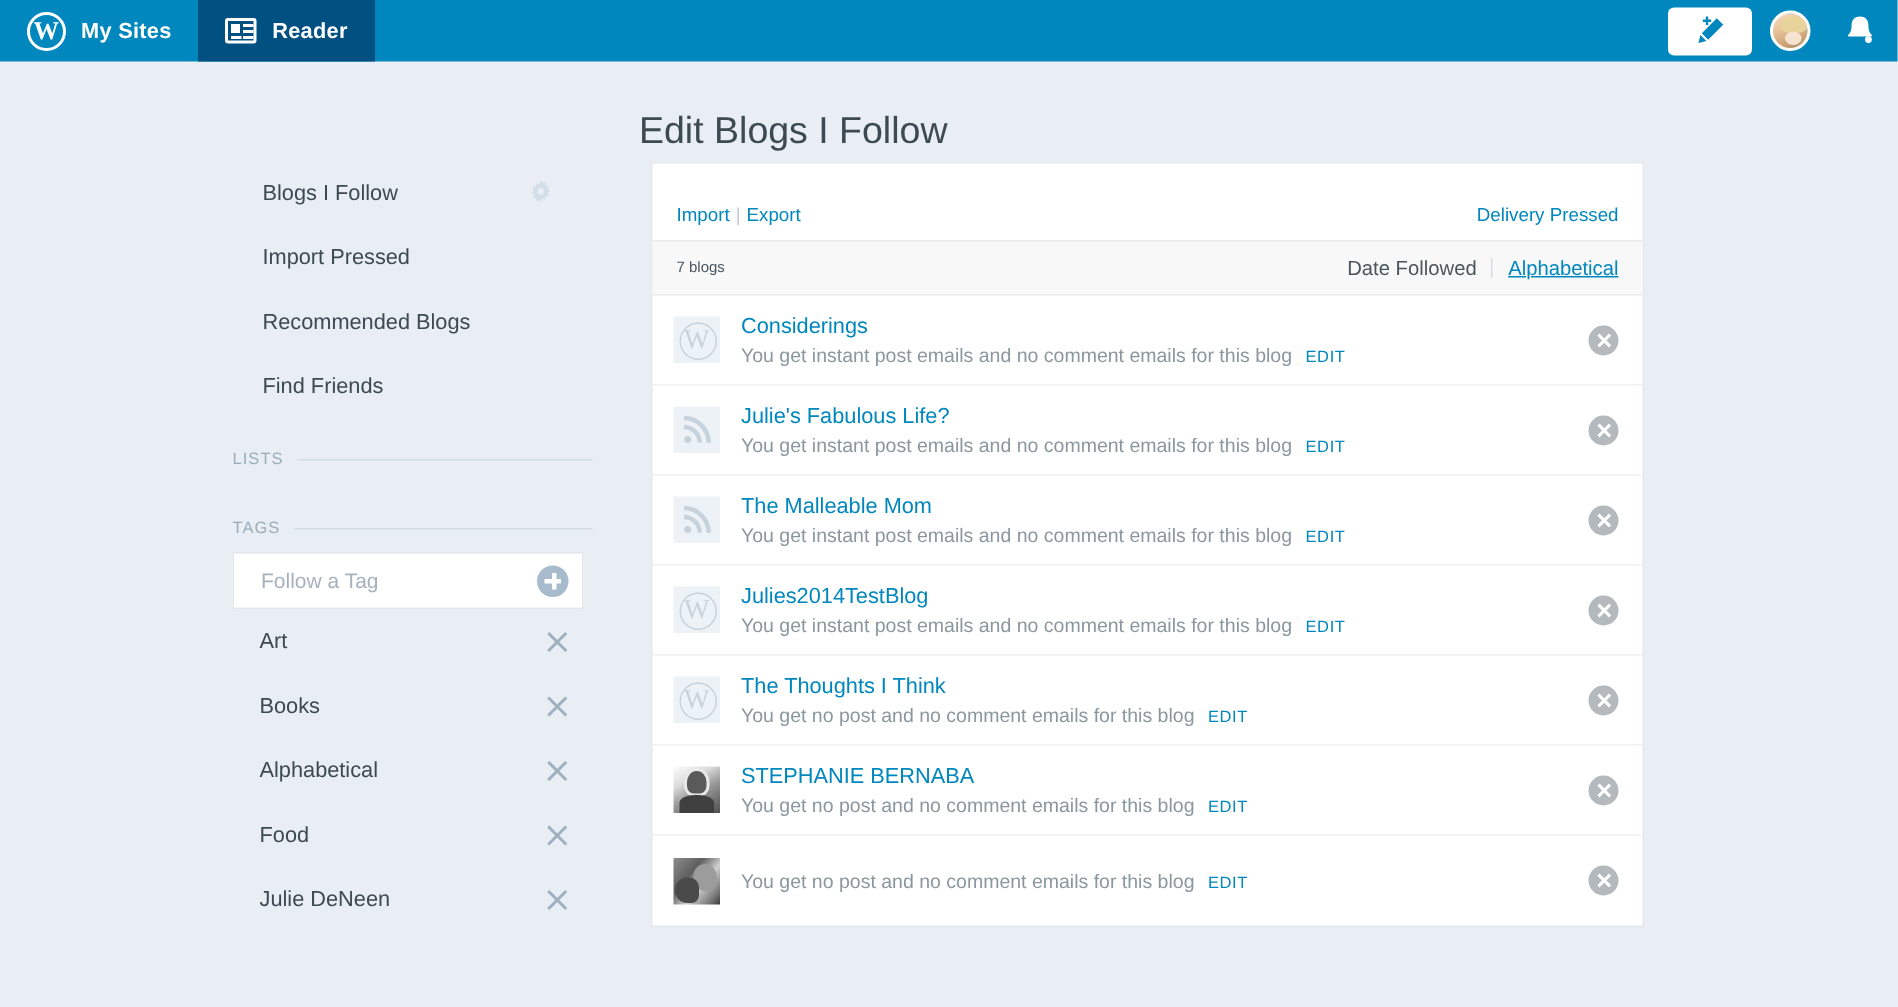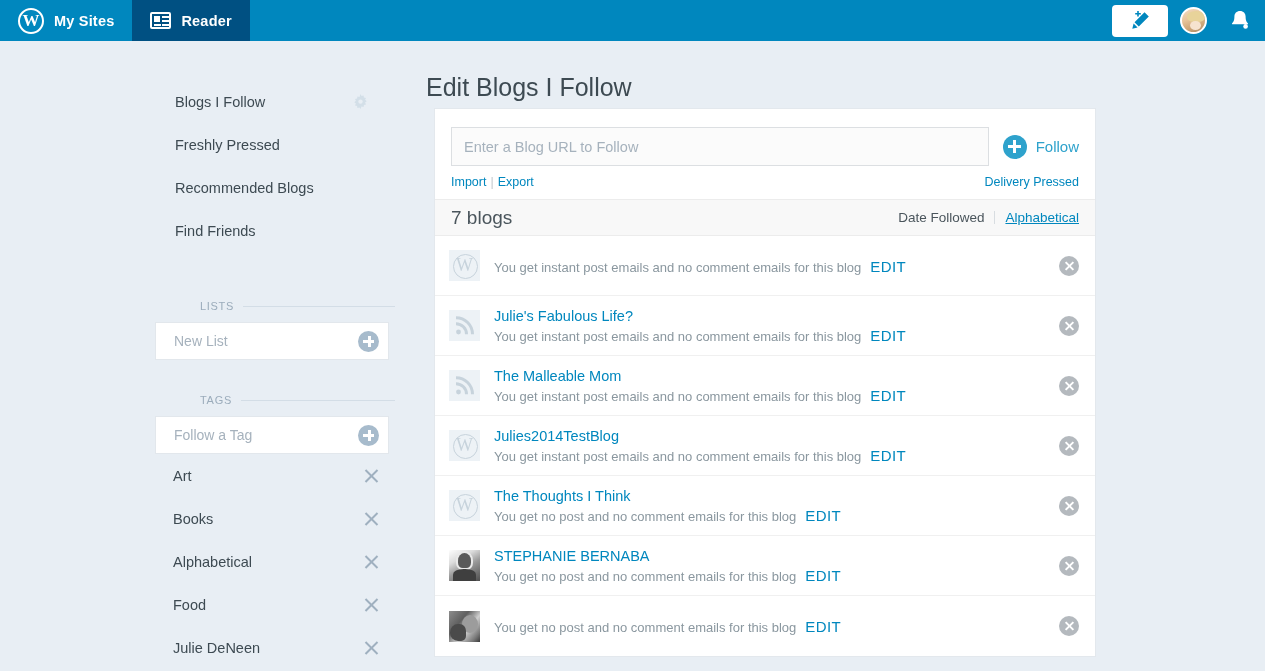--- a/index.html
+++ b/index.html
@@ -100,40 +100,39 @@
   .page { position: absolute; top: 41px; left: 0; width: 1265px; height: 630px; }
 
   
   .sidebar {
     position: absolute; left: 0; top: 0;
     width: 420px; height: 630px;
     padding-left: 155px; padding-top: 53px;
   }
   .nav-list { width: 240px; }
   .nav-row {
-    display: flex; align-items: flex-start; justify-content: space-between;
+    display: flex; align-items: flex-end; justify-content: space-between;
     height: 43px;
     cursor: pointer;
   }
   .nav-label {
     font-size: 14.5px;
     color: #3d4a52;
     padding-left: 20px;
   }
   .gear-icon { width: 17px; height: 17px; position: relative; margin-right: 26px; }
 
   .section-head {
     display: flex; align-items: center; gap: 9px;
     margin-top: 34px; margin-bottom: 10px;
     width: 240px;
   }
   .section-title {
     font-size: 11px; letter-spacing: .7px;
     color: #9bacbb;
-    margin-left: 45px;
   }
   .section-rule { flex: 1 1 auto; height: 1px; background: #d3dde6; }
 
   .field-box {
     width: 234px; height: 38px;
     background: #fff;
     border: 1px solid #e2e7ec;
     display: flex; align-items: center;
     justify-content: space-between;
     padding: 0 9px 0 18px;
@@ -208,21 +207,21 @@
   .links-left { display: flex; align-items: center; }
 
   .sortbar {
     height: 37px;
     background: #f8f8f8;
     border-top: 1px solid #ececec;
     border-bottom: 1px solid #ececec;
     display: flex; align-items: center; justify-content: space-between;
     padding: 0 16px;
   }
-  .blogcount { font-size: 19px; color: #4a555c; }
+  .blogcount { font-size: 10px; color: #4a555c; }
   .sortopts { display: flex; align-items: center; gap: 0; }
   .sort-opt { font-size: 13.5px; color: #4a555c; cursor: pointer; }
   .sort-opt.active { color: #0087be; text-decoration: underline; }
   .sort-div { width: 1px; height: 13px; background: #d8dde1; margin: 0 10px; }
 
   .blogrow {
     height: 60px;
     display: flex; align-items: center;
     padding: 0 16px 0 14px;
     border-bottom: 1px solid #f0f0f0;
@@ -268,21 +267,21 @@
     background:#4a4a4a; border-radius:50% 40% 30% 50%;
   }
 
   .blog-text { flex: 1 1 auto; min-width: 0; }
   .blog-name {
     font-size: 14.5px; color: #0087be; cursor: pointer;
     line-height: 1.35;
   }
   .blog-sub { display: flex; align-items: baseline; gap: 9px; margin-top: 1px; }
   .blog-desc { font-size: 13px; color: #8a979f; }
-  .blog-edit { font-size: 15px; color: #0087be; letter-spacing: .4px; cursor: pointer; }
+  .blog-edit { font-size: 11px; color: #0087be; letter-spacing: .4px; cursor: pointer; }
 
   .row-x {
     width: 20px; height: 20px; border-radius: 50%;
     background: #b4b9be; position: relative; flex: none; cursor: pointer;
   }
   .row-x::before, .row-x::after {
     content: ""; position: absolute; left: 4.5px; top: 9px;
     width: 11px; height: 2px; background: #fff;
   }
   .row-x::before { transform: rotate(45deg); }
@@ -329,37 +328,33 @@
       <div class="nav-row">
         <span class="nav-label">Blogs I Follow</span>
         <span class="gear-icon">
           <svg width="17" height="17" viewBox="0 0 17 17" aria-hidden="true">
             <path d="M8.5 0l1.0 1.9 2.1-.5.3 2.1 2.1.4-.9 1.9 1.6 1.4-1.6 1.4.9 1.9-2.1.4-.3 2.1-2.1-.5L8.5 15l-1.0-1.5-2.1.5-.3-2.1-2.1-.4.9-1.9L2.3 8.2l1.6-1.4-.9-1.9 2.1-.4.3-2.1 2.1.5L8.5 0z" fill="#d3dfe8"></path>
             <circle cx="8.5" cy="7.6" r="2.2" fill="#e8eef4"></circle>
           </svg>
         </span>
       </div>
       <div class="nav-row">
-        <span class="nav-label">Freshly Pressed</span>
+        <span class="nav-label">Import Pressed</span>
       </div>
       <div class="nav-row">
         <span class="nav-label">Recommended Blogs</span>
       </div>
       <div class="nav-row">
         <span class="nav-label">Find Friends</span>
       </div>
     </div>
 
     <div class="section-head">
       <span class="section-title">LISTS</span>
       <span class="section-rule"></span>
-    </div>
-    <div class="field-box">
-      <span class="field-ph">New List</span>
-      <span class="plus-circle"></span>
     </div>
 
     <div class="section-head">
       <span class="section-title">TAGS</span>
       <span class="section-rule"></span>
     </div>
     <div class="field-box">
       <span class="field-ph">Follow a Tag</span>
       <span class="plus-circle"></span>
     </div>
@@ -387,27 +382,20 @@
       </div>
     </div>
   </div>
 
   <div class="main">
     <h1 class="page-title">Edit Blogs I Follow</h1>
 
     <div class="card">
 
       <div class="follow-area">
-        <div class="follow-row">
-          <input class="url-input" type="text" placeholder="Enter a Blog URL to Follow" style="">
-          <div class="follow-btn">
-            <span class="plus-circle blue"></span>
-            <span class="follow-btn-label">Follow</span>
-          </div>
-        </div>
         <div class="links-row">
           <div class="links-left">
             <span class="link">Import</span>
             <span class="link-sep">|</span>
             <span class="link">Export</span>
           </div>
           <span class="link">Delivery Pressed</span>
         </div>
       </div>
 
@@ -418,20 +406,21 @@
           <span class="sort-div"></span>
           <span class="sort-opt active">Alphabetical</span>
         </div>
       </div>
 
       <div>
 
         <div class="blogrow">
           <span class="blog-ava wp"></span>
           <div class="blog-text">
+            <div class="blog-name">Considerings</div>
             <div class="blog-sub">
               <span class="blog-desc">You get instant post emails and no comment emails for this blog</span>
               <span class="blog-edit">EDIT</span>
             </div>
           </div>
           <span class="row-x"></span>
         </div>
 
         <div class="blogrow">
           <span class="blog-ava rss">

